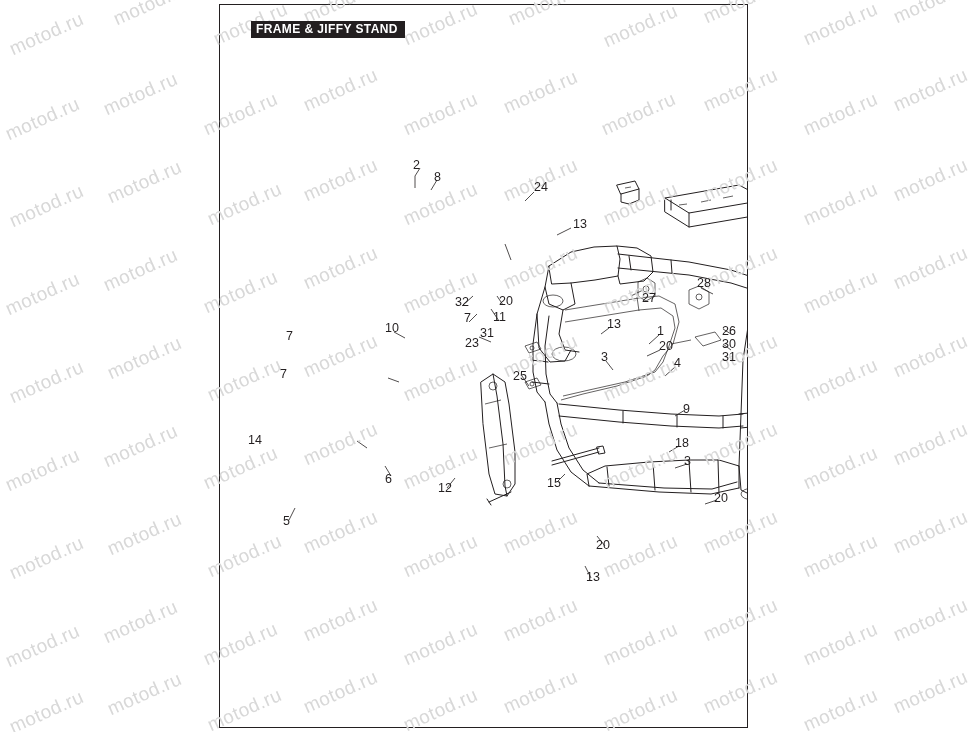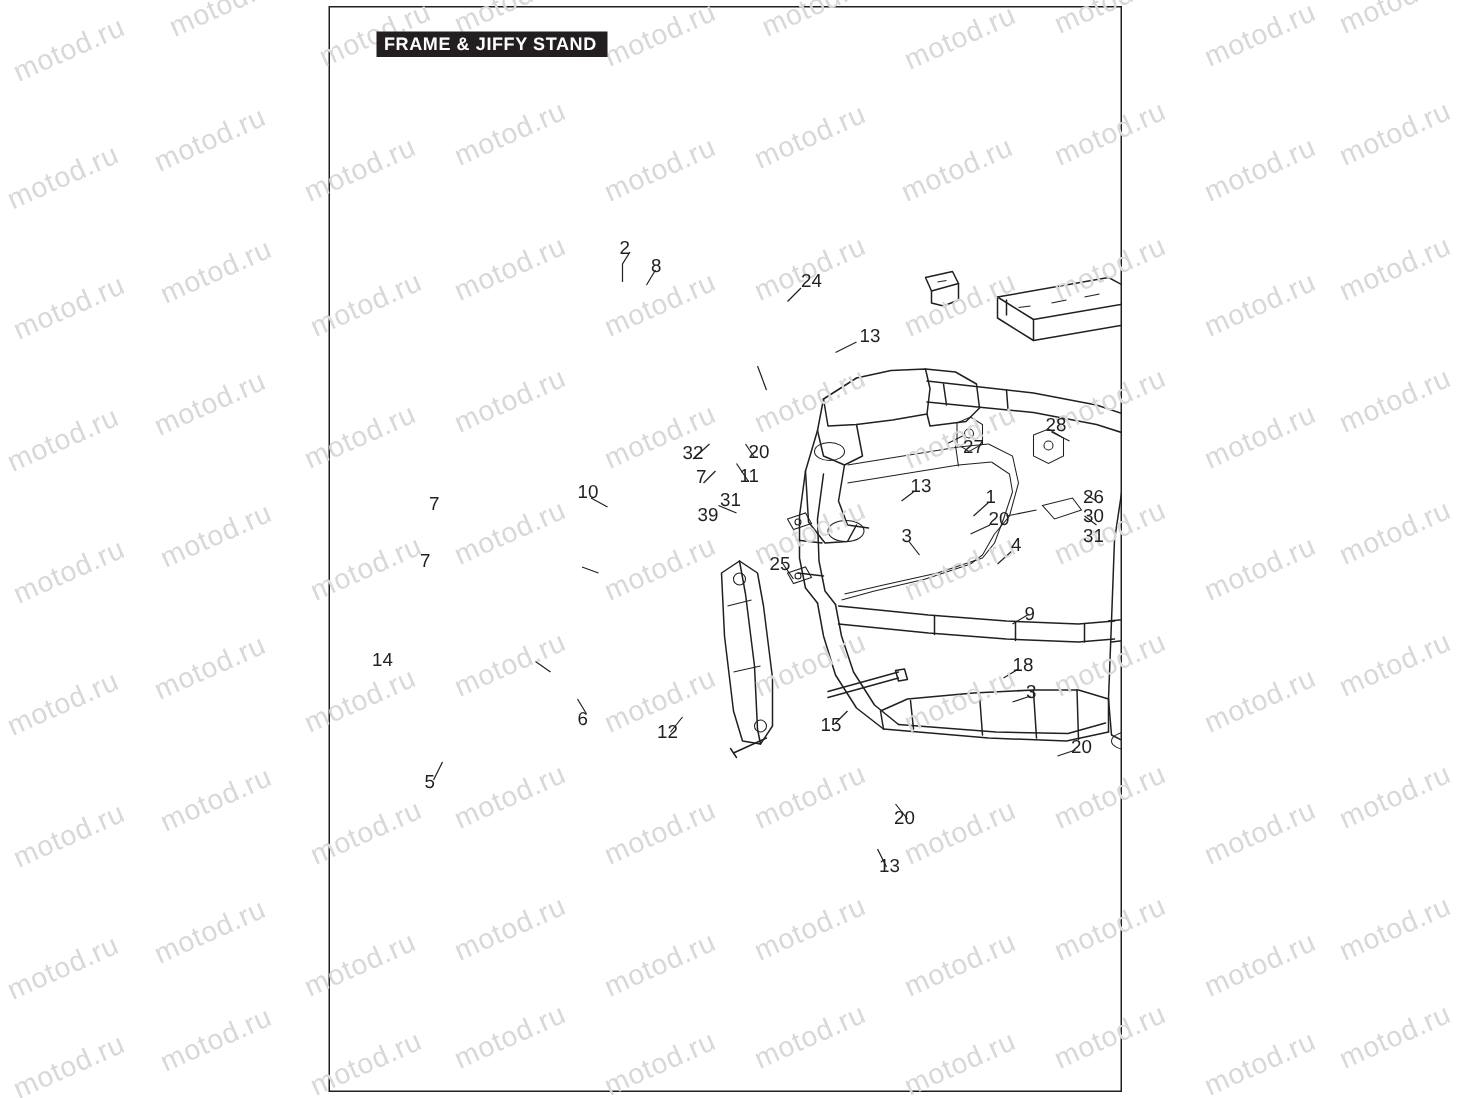--- a/index.html
+++ b/index.html
@@ -435,21 +435,21 @@
       <div class="callout" style="left: 464px; top: 312px;">7</div>
       <div class="callout" style="left: 493px; top: 311px;">11</div>
       <div class="callout" style="left: 607px; top: 318px;">13</div>
       <div class="callout" style="left: 657px; top: 325px;">1</div>
       <div class="callout" style="left: 722px; top: 325px;">26</div>
       <div class="callout" style="left: 385px; top: 322px;">10</div>
       <div class="callout" style="left: 480px; top: 327px;">31</div>
       <div class="callout" style="left: 286px; top: 330px;">7</div>
       <div class="callout" style="left: 659px; top: 340px;">20</div>
       <div class="callout" style="left: 722px; top: 338px;">30</div>
-      <div class="callout" style="left: 465px; top: 337px;">39</div>
+      <div class="callout" style="left: 465px; top: 337px;">23</div>
       <div class="callout" style="left: 601px; top: 351px;">3</div>
       <div class="callout" style="left: 674px; top: 357px;">4</div>
       <div class="callout" style="left: 722px; top: 351px;">31</div>
       <div class="callout" style="left: 280px; top: 368px;">7</div>
       <div class="callout" style="left: 513px; top: 370px;">25</div>
       <div class="callout" style="left: 683px; top: 403px;">9</div>
       <div class="callout" style="left: 248px; top: 434px;">14</div>
       <div class="callout" style="left: 675px; top: 437px;">18</div>
       <div class="callout" style="left: 684px; top: 455px;">3</div>
       <div class="callout" style="left: 385px; top: 473px;">6</div>

